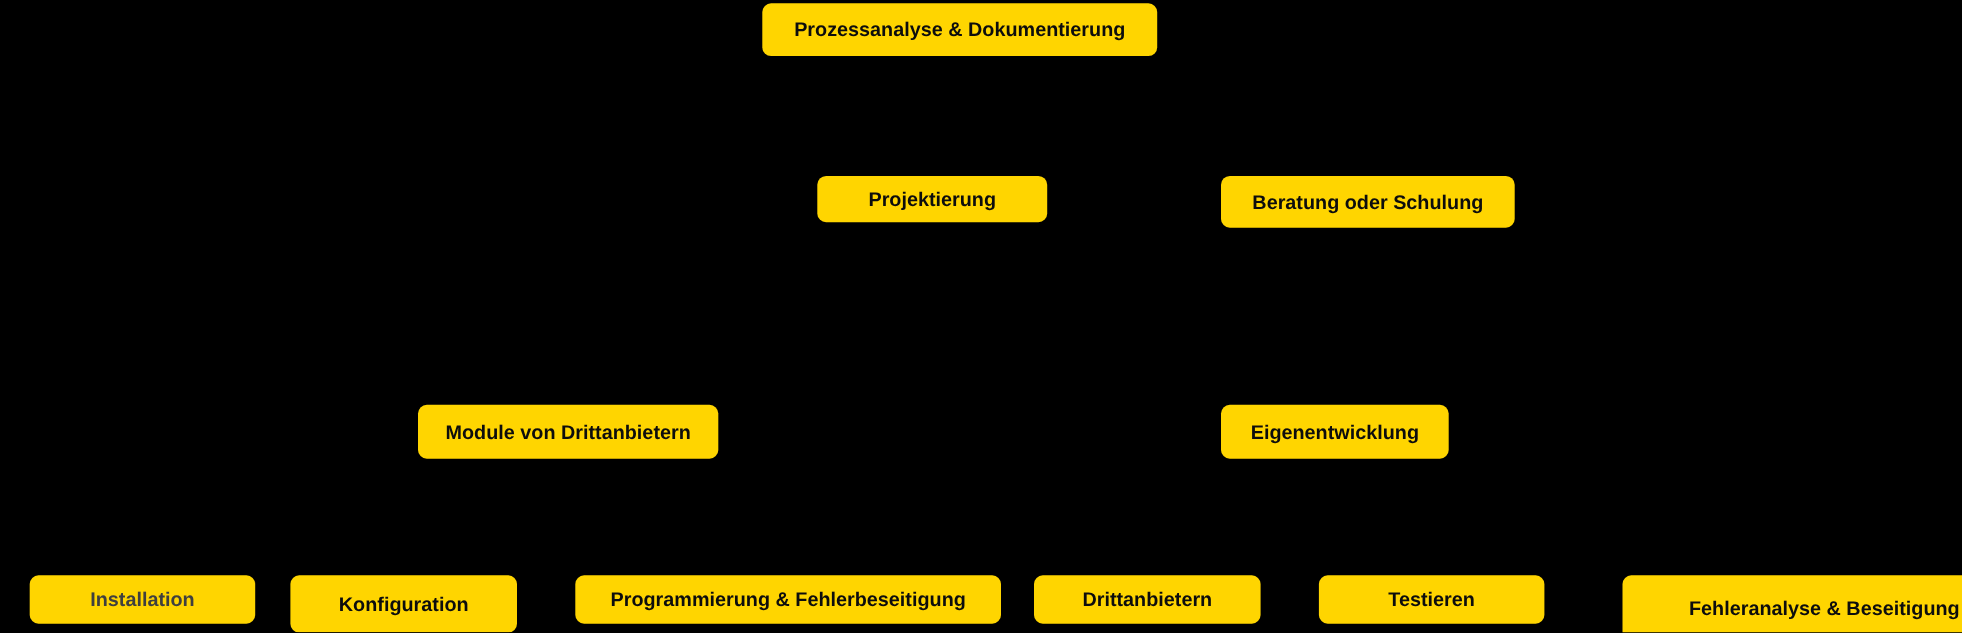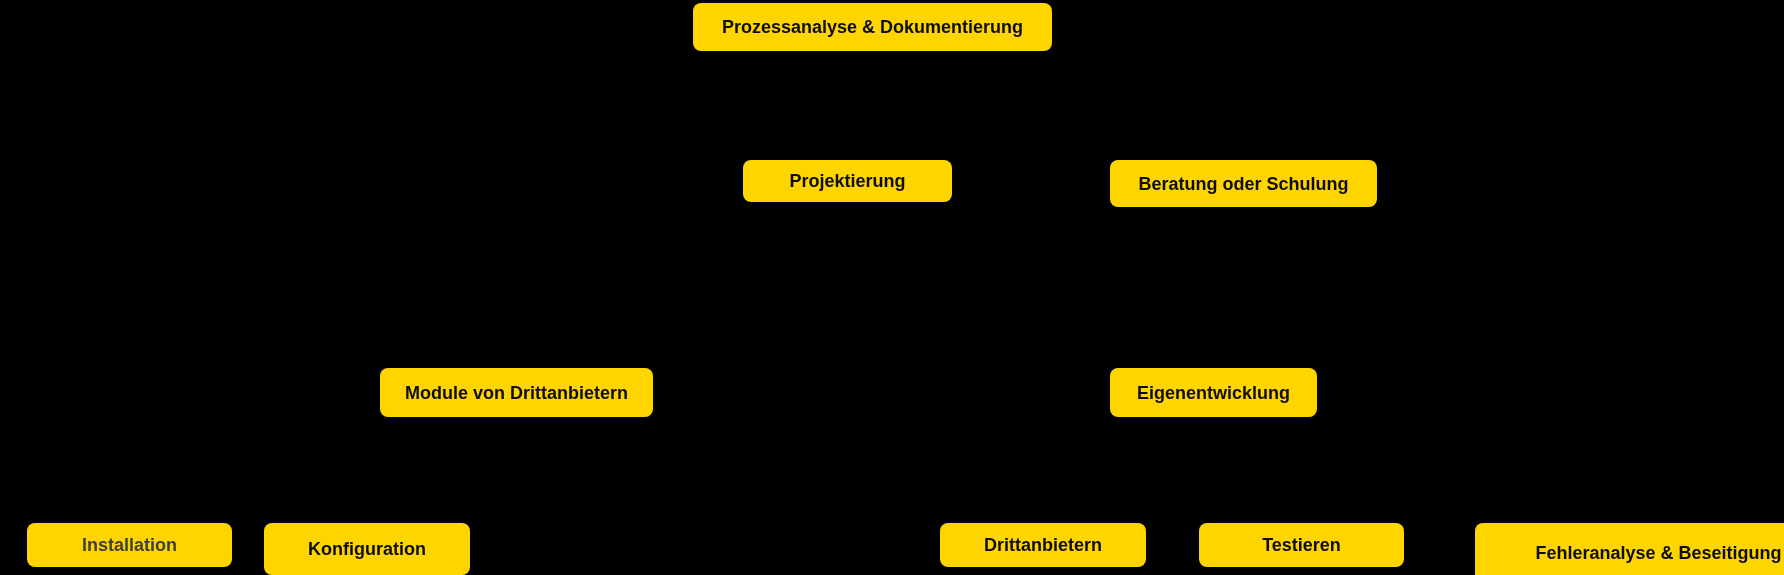--- a/index.html
+++ b/index.html
@@ -75,20 +75,23 @@
   </div>
 
   <div class="node dimmed" id="n5">
     <span class="node-label">Installation</span>
   </div>
 
   <div class="node" id="n6">
     <span class="node-label">Konfiguration</span>
   </div>
 
+  <div class="node" id="n7">
+    <span class="node-label">Programmierung &amp; Fehlerbeseitigung</span>
+  </div>
 
   <div class="node" id="n8">
     <span class="node-label">Drittanbietern</span>
   </div>
 
   <div class="node" id="n9">
     <span class="node-label">Testieren</span>
   </div>
 
   <div class="node" id="n10">

